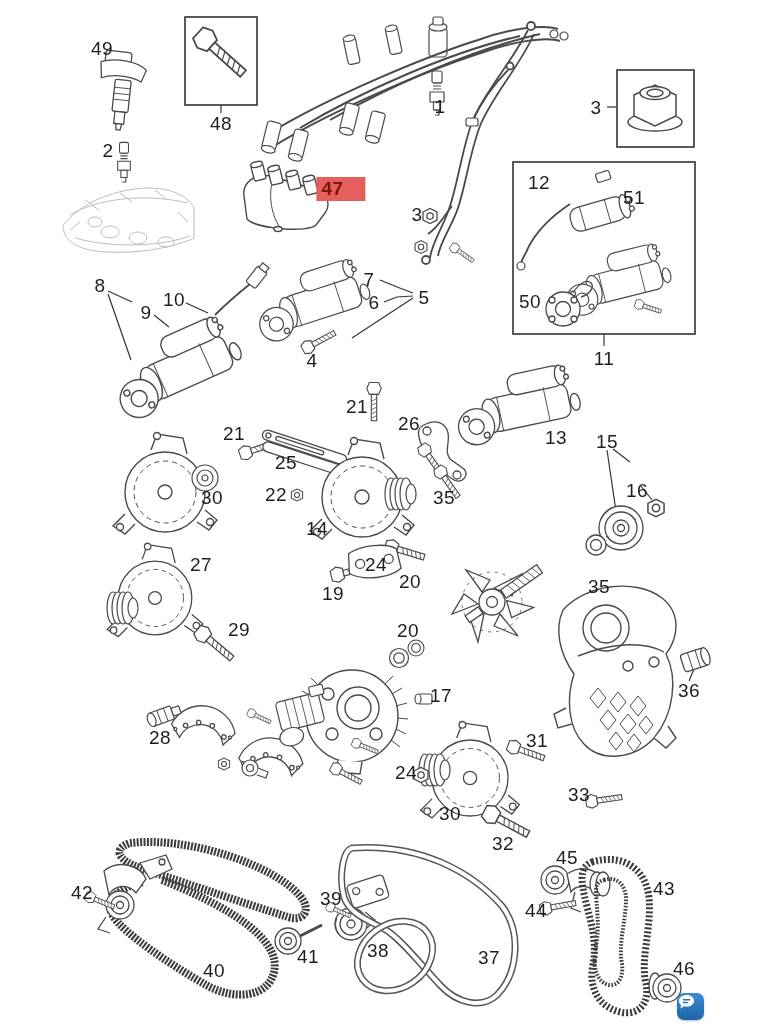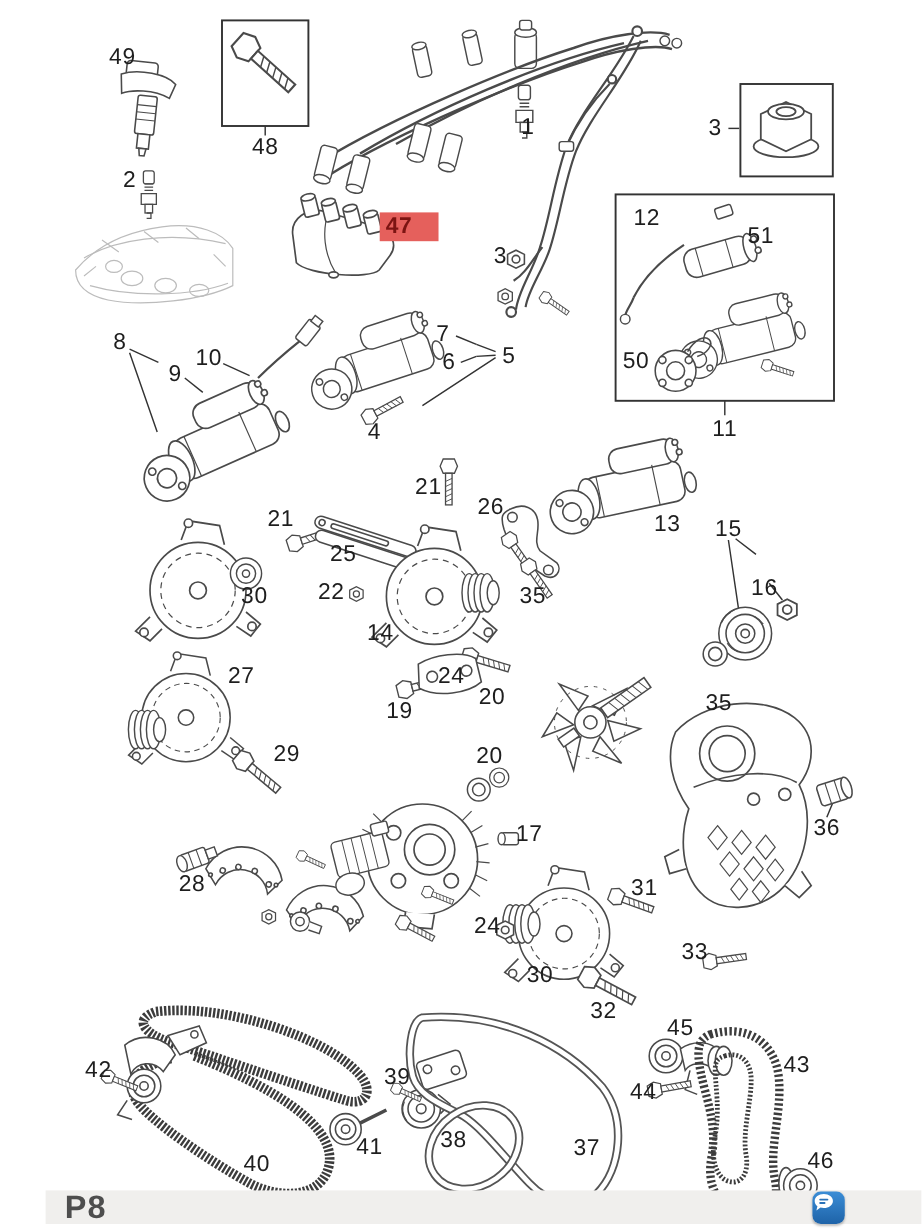--- a/index.html
+++ b/index.html
@@ -565,23 +565,20 @@
   </g>
 
   <g transform="translate(663,988)" stroke="#4a4a4a" stroke-width="1.3" fill="#fff">
     <ellipse cx="-8" cy="-2" rx="6" ry="13"></ellipse>
     <circle cx="4" cy="0" r="14"></circle>
         <circle cx="4" cy="0" r="9"></circle>
         <circle cx="4" cy="0" r="3.5"></circle>
   </g>
 </svg>
 
-  <div id="footerbar" style="background: rgb(240, 239, 237);">
-    <div id="pageLabel" style="color: rgb(78, 78, 78);">P8</div>
-  </div>
 
   <div id="chatBtn" title="" style="background: linear-gradient(rgb(59, 141, 214), rgb(30, 99, 168));">
     <svg width="19" height="19" viewBox="0 0 20 20">
       <path d="M10,2 C14.5,2 18,4.6 18,8.2 C18,11.8 14.5,14.4 10,14.4 C9,14.4 8,14.3 7.1,14 L3.5,16.5 L4.4,12.9 C2.9,11.7 2,10.1 2,8.2 C2,4.6 5.5,2 10,2 Z" fill="#fff"></path>
       <rect x="6" y="6.2" width="8" height="1.6" rx="0.8" fill="#2a72b8"></rect>
       <rect x="6" y="9.2" width="5.5" height="1.6" rx="0.8" fill="#2a72b8"></rect>
     </svg>
   </div>
 
   <div id="callout-layer">

